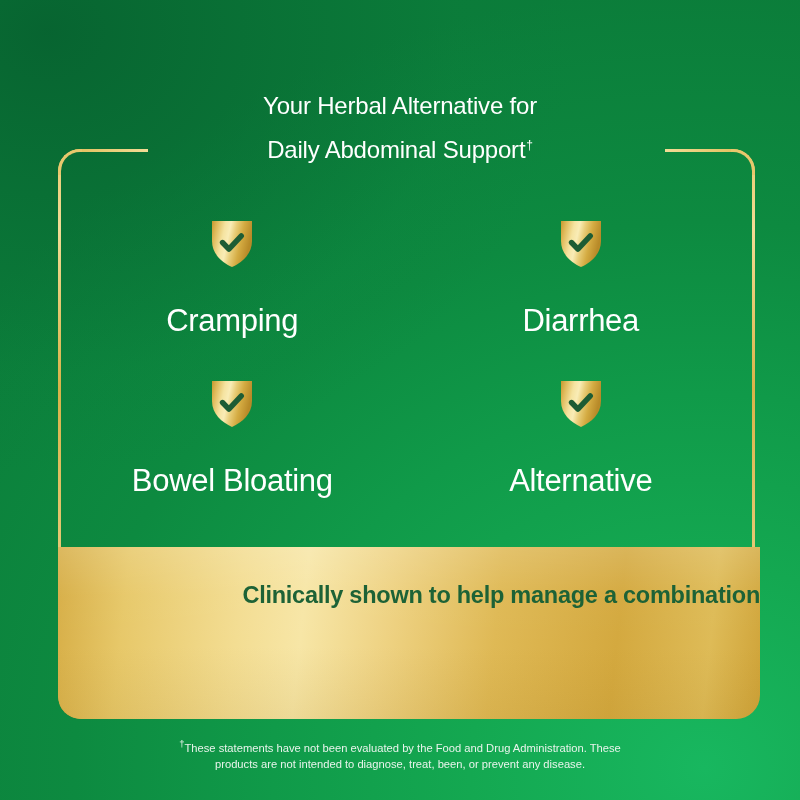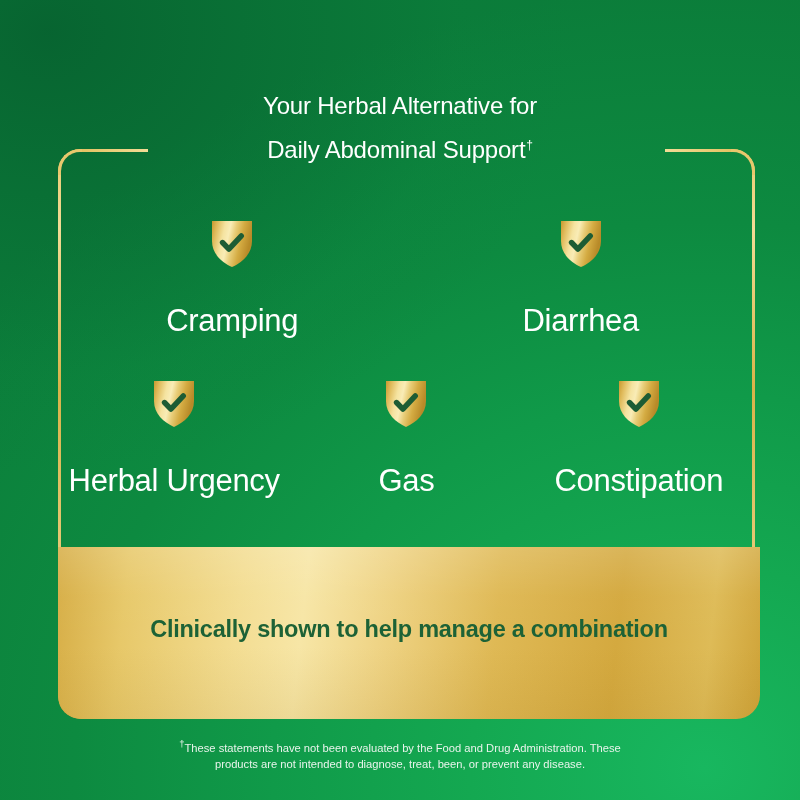--- a/index.html
+++ b/index.html
@@ -217,22 +217,22 @@
       linear-gradient(180deg,
         rgba(255,255,255,0.14) 0%,
         rgba(255,255,255,0.02) 28%,
         rgba(150,110,20,0.00) 58%,
         rgba(150,110,20,0.10) 100%);
     pointer-events: none;
   }
   .banner-text {
     position: relative;
     z-index: 2;
-    padding-top: 62px;
-    text-align: center;
+    padding-top: 28px;
+    text-align: right;
     color: #1d6236;
     font-size: 23.5px;
     line-height: 41px;
     font-weight: 600;
     letter-spacing: -0.25px;
   }
   .banner-text sup {
     font-size: 0.55em;
     vertical-align: super;
     line-height: 0;
@@ -309,37 +309,30 @@
 
     </div>
 
     <div class="srow r2">
 
       <div class="scell">
         <svg class="shield" viewBox="0 0 46 52">
           <path d="M3 3 h40 v20 c0 13 -10 21.5 -20 26 C13 44.5 3 36 3 23 Z" fill="url(#sg1)"></path>
           <path d="M13.5 24.5 l6.4 6.6 l12.4 -13.2" fill="none" stroke="#1d5c34" stroke-width="5.4" stroke-linecap="round" stroke-linejoin="round"></path>
         </svg>
-        <div class="slabel">Herbal Urgency</div>
+        <div class="slabel">Bowel Bloating</div>
       </div>
+
 
       <div class="scell">
         <svg class="shield" viewBox="0 0 46 52">
           <path d="M3 3 h40 v20 c0 13 -10 21.5 -20 26 C13 44.5 3 36 3 23 Z" fill="url(#sg1)"></path>
           <path d="M13.5 24.5 l6.4 6.6 l12.4 -13.2" fill="none" stroke="#1d5c34" stroke-width="5.4" stroke-linecap="round" stroke-linejoin="round"></path>
         </svg>
-        <div class="slabel">Gas</div>
-      </div>
-
-      <div class="scell">
-        <svg class="shield" viewBox="0 0 46 52">
-          <path d="M3 3 h40 v20 c0 13 -10 21.5 -20 26 C13 44.5 3 36 3 23 Z" fill="url(#sg1)"></path>
-          <path d="M13.5 24.5 l6.4 6.6 l12.4 -13.2" fill="none" stroke="#1d5c34" stroke-width="5.4" stroke-linecap="round" stroke-linejoin="round"></path>
-        </svg>
-        <div class="slabel">Constipation</div>
+        <div class="slabel">Alternative</div>
       </div>
 
     </div>
   </div>
 
   <div class="banner">
     <div class="banner-text">
       <div>Clinically shown to help manage a combination</div>
     </div>
   </div>

